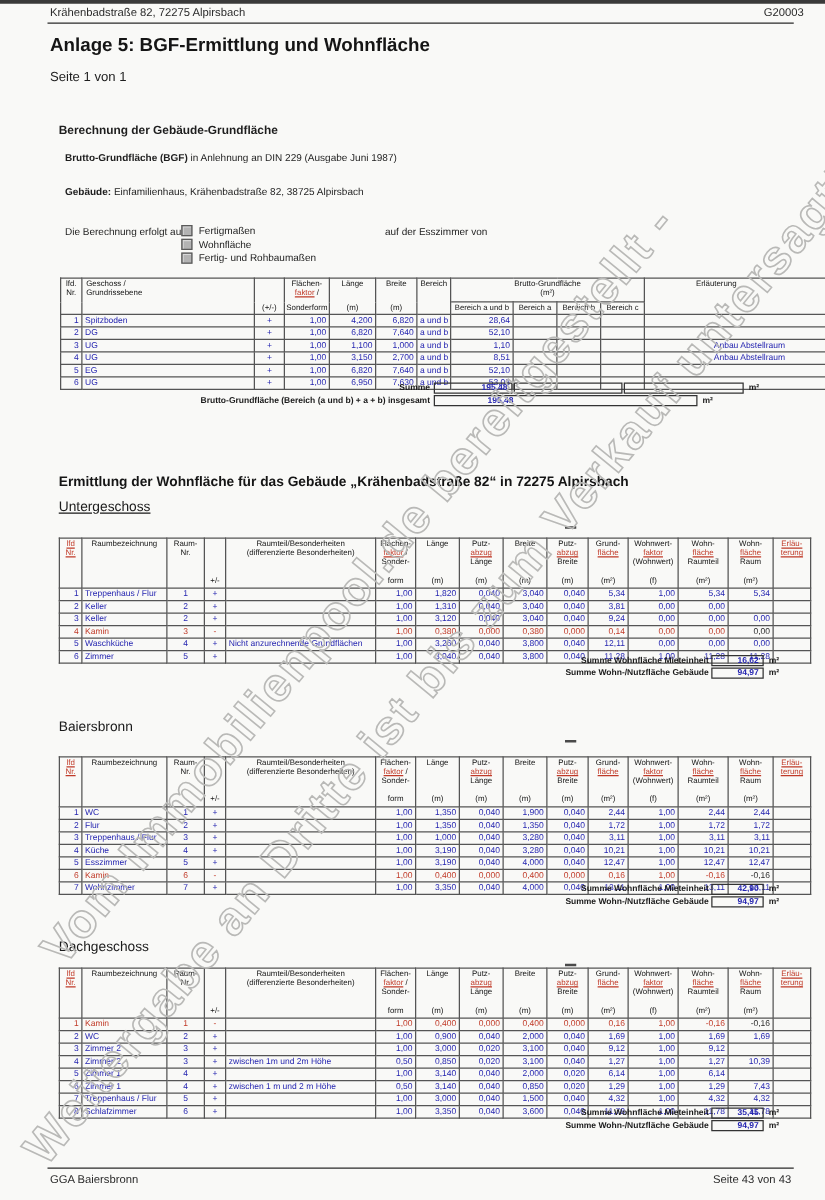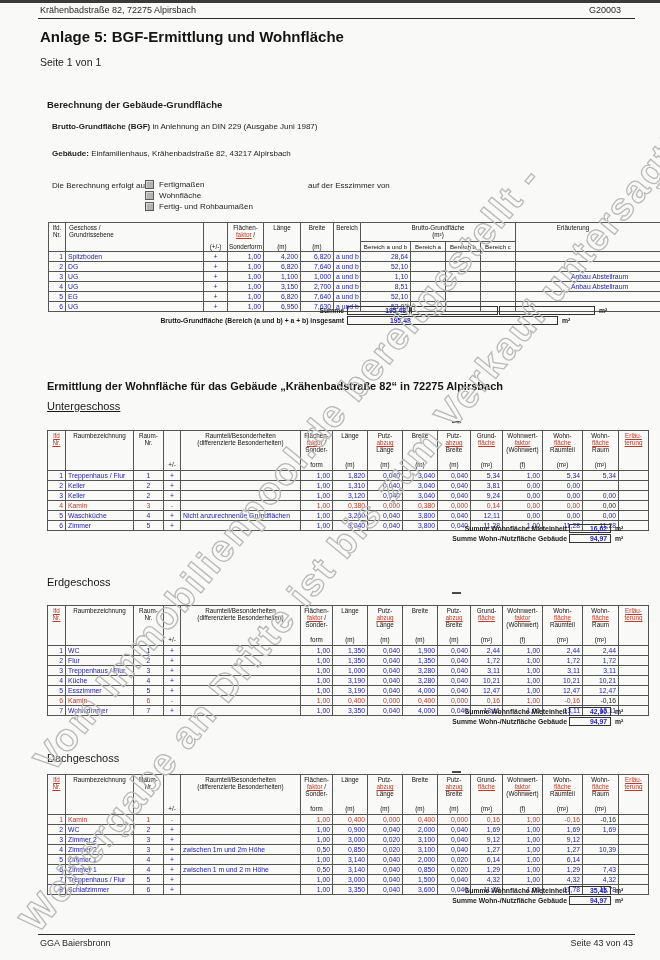--- a/index.html
+++ b/index.html
@@ -84,32 +84,32 @@
 <body>
 
 <div class="page">
 
   <div class="topbar"></div>
 
   <div class="wm" id="wm1" style="left:42px;top:745px;transform:rotate(-50.5deg);">Vom Immobilienpool.de bereitgestellt -</div>
   <div class="wm" id="wm2" style="left:28px;top:905px;transform:rotate(-50.5deg);">Weitergabe an Dritte ist bis zum Verkauf untersagt!</div>
 
   <div class="txt hdr-small" style="left:40px;top:5px;">Krähenbadstraße 82, 72275 Alpirsbach</div>
-  <div class="txt hdr-small" style="right:39px;top:5px;">G20003</div>
+  <div class="txt hdr-small" style="right:17px;top:5px;">G20003</div>
   <div class="rule" style="top:18px;"></div>
 
   <div class="txt doc-title" style="left:40px;top:28px;">Anlage 5: BGF-Ermittlung und Wohnfläche</div>
   <div class="txt doc-sub" style="left:40px;top:56px;">Seite 1 von 1</div>
 
   <div class="txt sec-h" style="left:47px;top:99px;">Berechnung der Gebäude-Grundfläche</div>
   <div class="txt body-s" style="left:52px;top:122px;">
     <span class="b">Brutto-Grundfläche (BGF)</span><span> in Anlehnung an DIN 229 (Ausgabe Juni 1987)</span>
   </div>
   <div class="txt body-s" style="left:52px;top:149px;">
-    <span class="b">Gebäude:</span><span> Einfamilienhaus, Krähenbadstraße 82, 43217 Alpirsbach</span>
+    <span class="b">Gebäude:</span><span> Einfamilienhaus, Krähenbadstraße 82, 38725 Alpirsbach</span>
   </div>
 
   <div class="txt body-s" style="left:52px;top:181px;">Die Berechnung erfolgt aus</div>
   <div class="cbgroup" style="left:145px;top:179px;text-align:center;">
     <div class="cbrow">
       <span class="cb"></span>
       <span>Fertigmaßen</span>
     </div>
     <div class="cbrow">
       <span class="cb"></span>
@@ -580,21 +580,21 @@
     <span class="wsl">Summe Wohnfläche Mieteinheit</span>
     <span class="wbx">16,62</span>
     <span class="un">m²</span>
   </div>
   <div class="wsum" style="top:534px;">
     <span class="wsl">Summe Wohn-/Nutzfläche Gebäude</span>
     <span class="wbx">94,97</span>
     <span class="un">m²</span>
   </div>
 
-  <div class="floorh" style="top:576px;">Erdgeschoss</div>
+  <div class="floorh" style="top:576px;">Baiersbronn</div>
   <div class="dashmark" style="left:452px;top:592px;"></div>
   <table class="t wf" style="left:47px;top:605px;width:601px;">
     <colgroup>
       <col style="width:18px">
         <col style="width:68px">
         <col style="width:30px">
         <col style="width:17px">
       <col style="width:120px">
         <col style="width:32px">
         <col style="width:35px">

